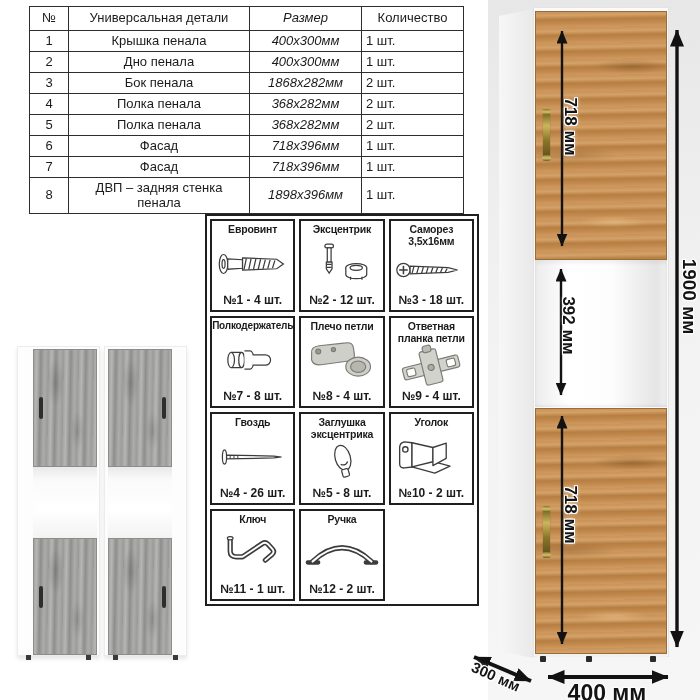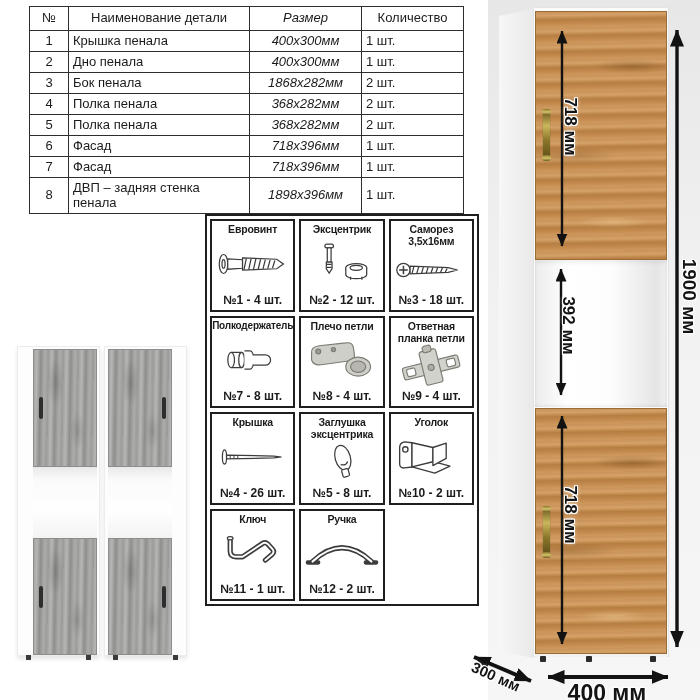--- a/index.html
+++ b/index.html
@@ -10,21 +10,21 @@
   .photo-bg{position:absolute;left:488px;top:0;width:212px;height:700px;
             background:linear-gradient(to bottom,#e7e7e7,#f2f2f2 45%,#f6f6f6);}
 
   
   table.parts{position:absolute;left:29px;top:6px;width:398px;border-collapse:collapse;
               font-size:13px;line-height:1.12;table-layout:fixed;background:#fff;}
   table.parts th,table.parts td{border:1.5px solid #2d2d2d;padding:1px 4px;font-weight:normal;}
   table.parts th{height:21px;text-align:center;}
   table.parts td{height:18px;}
   .col-num{width:30px;text-align:center;}
-  .col-name{width:172px;text-align:left;}
+  .col-name{width:172px;text-align:center;}
   .col-size{width:103px;text-align:center;font-style:italic;}
   .col-qty{width:93px;text-align:left;}
 
   
   .hw-grid{position:absolute;left:205px;top:214px;width:274px;height:392px;background:#fff;
            border:2px solid #1f1f1f;padding:3px;box-sizing:border-box;
            display:grid;grid-template-columns:repeat(3,1fr);grid-template-rows:repeat(4,1fr);gap:4px;}
   .hw-cell{border:2px solid #1f1f1f;display:flex;flex-direction:column;align-items:center;
            padding:2px 0;box-sizing:border-box;background:#fff;}
   .hw-title{font-weight:bold;font-size:10.5px;line-height:1.15;text-align:center;letter-spacing:-0.2px;}
@@ -98,21 +98,21 @@
 <body>
 
 <div id="canvas">
 
   <div class="photo-bg"></div>
 
   <table class="parts">
     <thead>
       <tr>
         <th class="col-num">№</th>
-        <th class="col-name">Наименование детали</th>
+        <th class="col-name">Универсальная детали</th>
         <th class="col-size">Размер</th>
         <th class="col-qty">Количество</th>
       </tr>
     </thead>
     <tbody>
       <tr>
         <td class="col-num">1</td>
         <td class="col-name">Крышка пенала</td>
         <td class="col-size">400х300мм</td>
         <td class="col-qty">1 шт.</td>
@@ -257,21 +257,21 @@
           <rect x="57" y="20.5" width="9" height="8" rx="2" fill="#fff"></rect>
           <circle cx="40" cy="24.5" r="3.2" fill="#aeaea7"></circle>
           <rect x="35.5" y="1" width="9" height="7" rx="2.5" fill="#bcbcb5"></rect>
         </g>
           </svg>
       </div>
       <div class="hw-count">№9 - 4 шт.</div>
     </div>
 
     <div class="hw-cell">
-      <div class="hw-title">Крышка</div>
+      <div class="hw-title">Гвоздь</div>
       <div class="hw-icon">
         <svg viewBox="0 0 80 46">
             <g stroke="#3c3c3c" stroke-width="1.3" fill="#fff">
           <ellipse cx="10" cy="23" rx="2.2" ry="7.5"></ellipse>
           <path d="M12.2,21 L62,22 L70,23 L62,24 L12.2,25 Z"></path>
           <path d="M16,21.2 v3.6 M20,21.3 v3.4 M24,21.4 v3.2" fill="none" stroke-width="1"></path>
         </g>
           </svg>
       </div>
       <div class="hw-count">№4 - 26 шт.</div>

